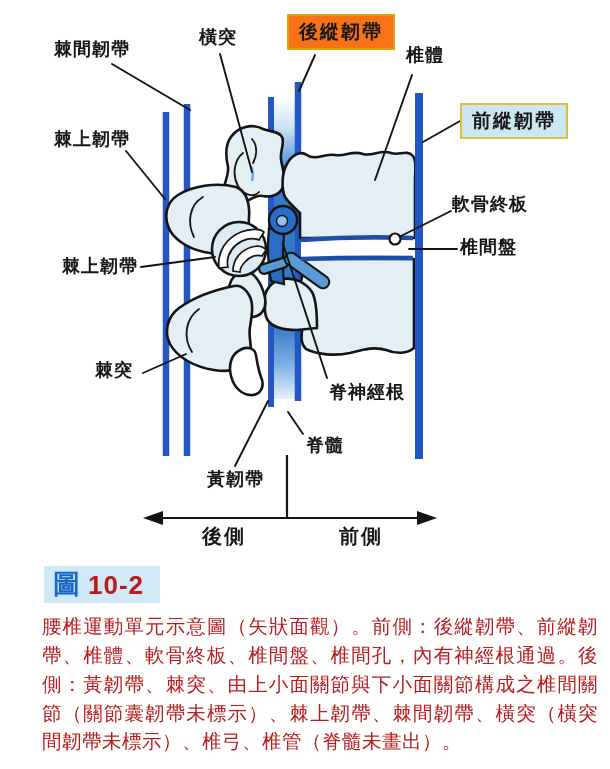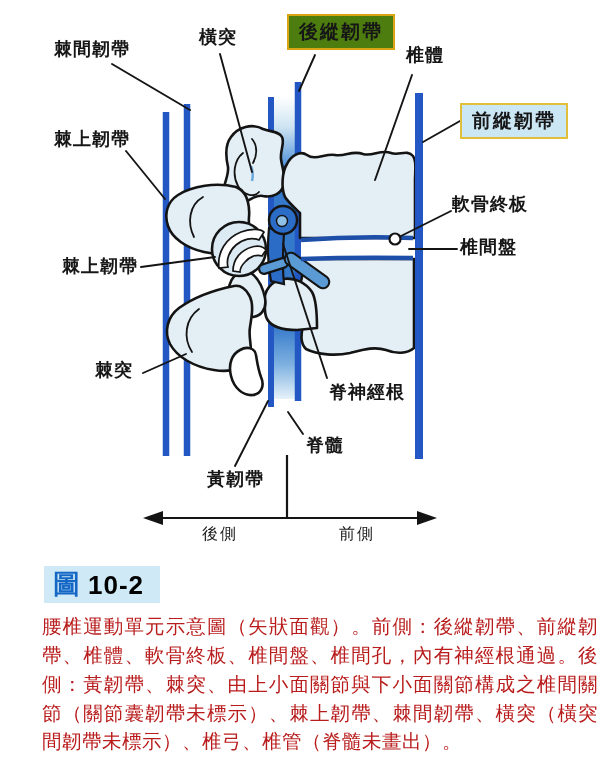--- a/index.html
+++ b/index.html
@@ -7,32 +7,32 @@
     width:610px;height:769px;position:relative;background:#ffffff;
     font-family:"Liberation Sans","DejaVu Sans",sans-serif;color:#161616;
     overflow:hidden;
   }
   .stage{position:absolute;left:0;top:0;width:490px;height:560px;}
   .stage svg{position:absolute;left:0;top:0;}
   .lbl{
     position:absolute;font-size:18px;font-weight:600;letter-spacing:1px;
     white-space:nowrap;color:#161616;line-height:1.1;
   }
-  .lbl.dir{font-size:16px;font-weight:400;letter-spacing:2px;}
+  .lbl.dir{font-size:20px;font-weight:700;letter-spacing:2px;}
   .lbl.boxed{
     font-size:19px;font-weight:700;padding:6px 10px 5px 10px;letter-spacing:2px;
   }
-  .boxed.yellow{background:#4d7c0f;border:2px solid #d9a514;}
+  .boxed.yellow{background:#f97316;border:2px solid #d9a514;}
   .boxed.ltblue{background:#cbe7f4;border:2px solid #e2bf3a;text-align:right;}
   .caption-band{
     position:absolute;left:44px;top:566px;height:37px;background:#cfe9f6;
     display:inline-flex;align-items:center;padding:0 16px 0 9px;gap:8px;
   }
   .fig-word{color:#1567c6;font-size:27px;font-weight:700;line-height:1;}
-  .fig-num{color:#000000;font-size:26px;font-weight:600;line-height:1;letter-spacing:1px;}
+  .fig-num{color:#b91c1c;font-size:26px;font-weight:600;line-height:1;letter-spacing:1px;}
   .caption-body{
     position:absolute;left:42px;top:612px;width:556px;
     font-size:19.5px;font-weight:500;line-height:1.48;letter-spacing:0.5px;
     text-align:justify;color:#b91c1c;
   }
 </style>
 </head>
 <body>
 
 <div class="stage">

